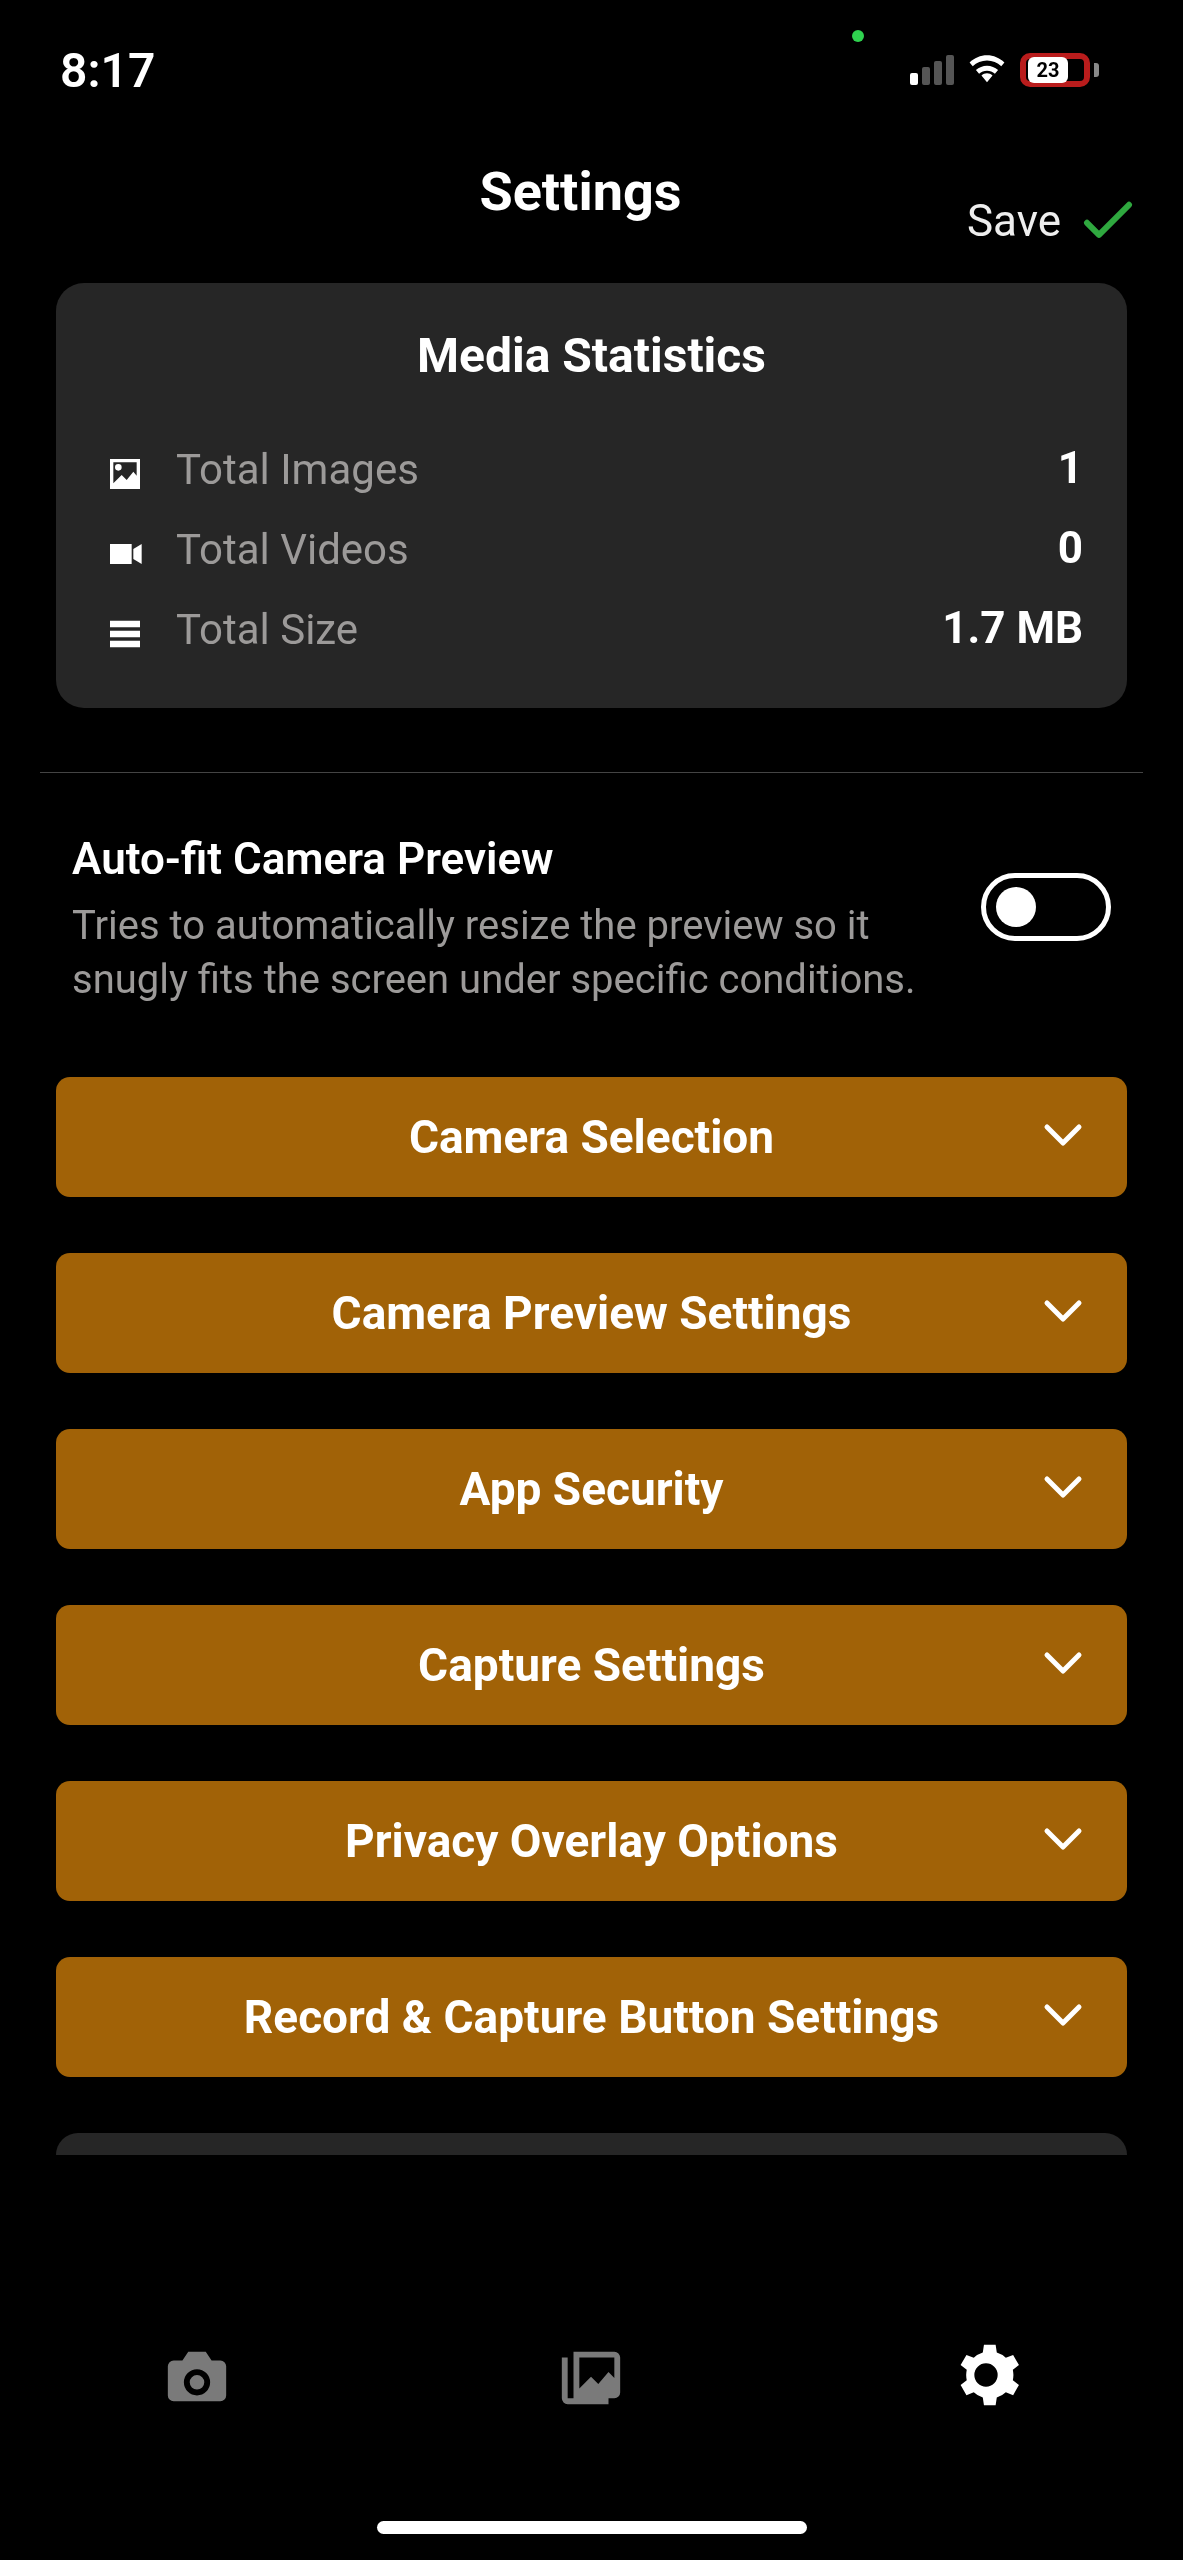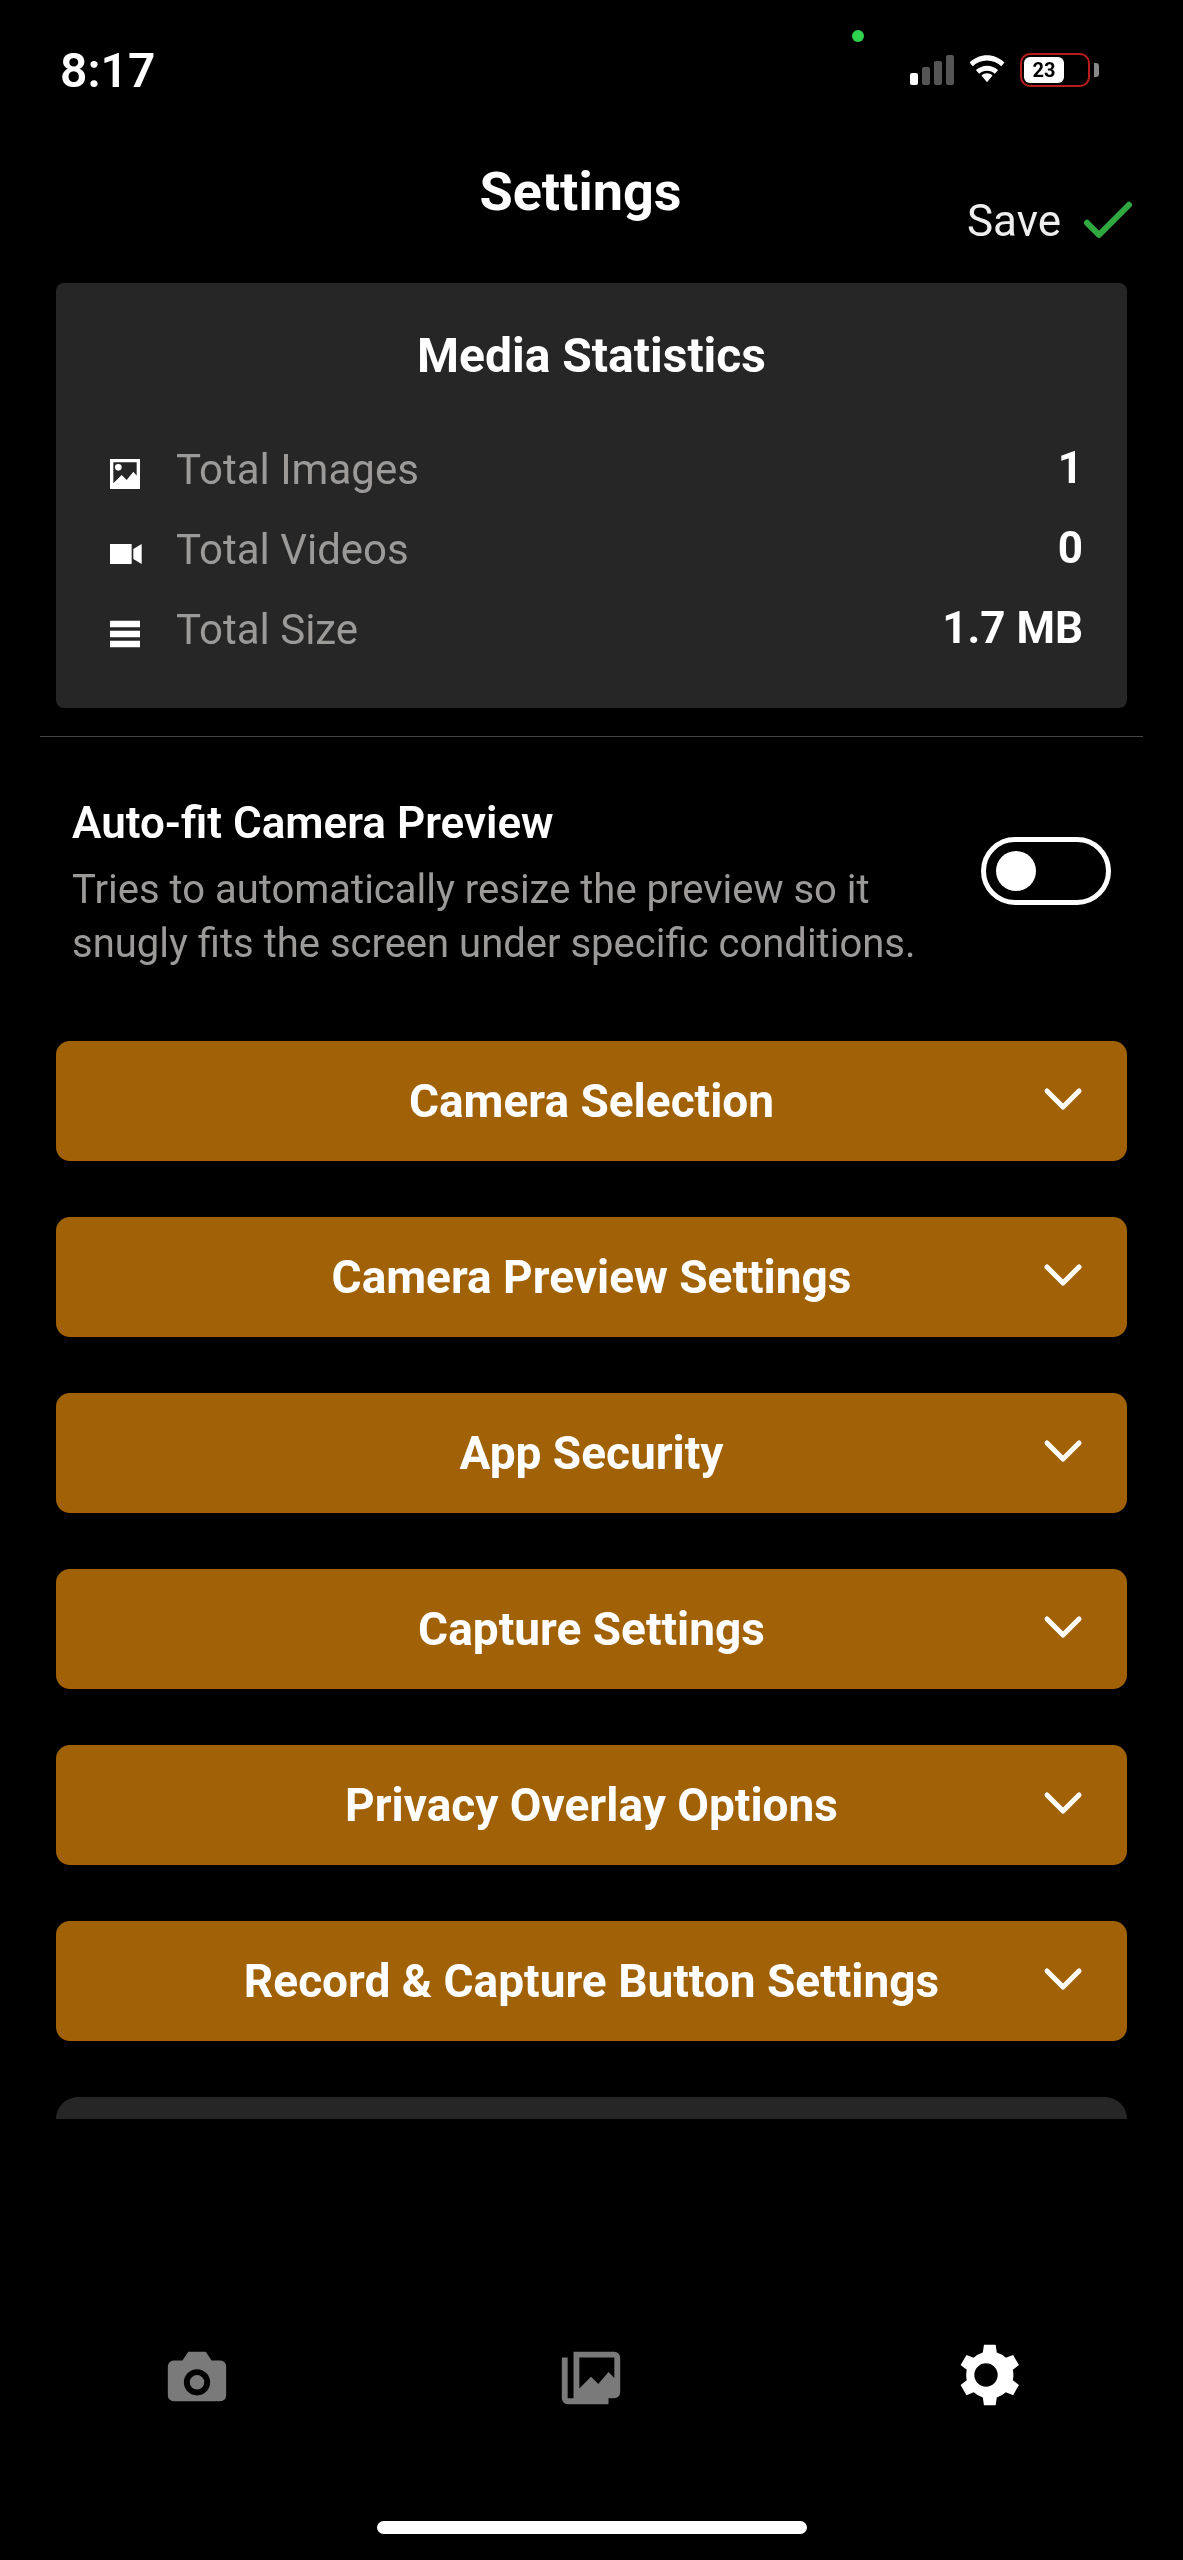--- a/index.html
+++ b/index.html
@@ -29,21 +29,21 @@
   .signal-bars .bar.on { background: #fff; }
   .signal-bars .b1 { height: 12px; }
   .signal-bars .b2 { height: 18px; }
   .signal-bars .b3 { height: 24px; }
   .signal-bars .b4 { height: 30px; }
   .wifi-icon svg { width: 38px; height: 30px; }
   .battery {
     display: flex; align-items: center; gap: 4px;
   }
   .battery-body {
-    width: 70px; height: 34px; border: 2px solid #b91c1c; border-radius: 10px;
+    width: 70px; height: 34px; border: 6px solid #b91c1c; border-radius: 10px;
     position: relative; display:flex; align-items:center;
   }
   .battery-fill {
     background:#fff; height:26px; border-radius:6px; margin-left:2px;
     width: 24px; display:flex; align-items:center; justify-content:center;
     color:#000; font-size:20px; font-weight:700;
     min-width: 40px;
   }
   .battery-tip { width:5px; height:14px; background:#888; border-radius:0 3px 3px 0; }
 
@@ -73,23 +73,23 @@
   .save-label { font-size: 44px; font-weight: 400; color: #eee; }
   .check-icon svg { width: 50px; height: 40px; display:block; }
 
   
   .content {
     padding: 0 56px;
   }
 
   .card {
     background: #262626;
-    border-radius: 8px;
+    border-radius: 28px;
     padding: 44px 44px 40px 44px;
-    margin-bottom: 28px;
+    margin-bottom: 64px;
   }
   .card-title {
     text-align: center;
     font-size: 48px;
     font-weight: 700;
     margin-bottom: 44px;
     color: #fff;
   }
   .stat-row {
     display: flex;

